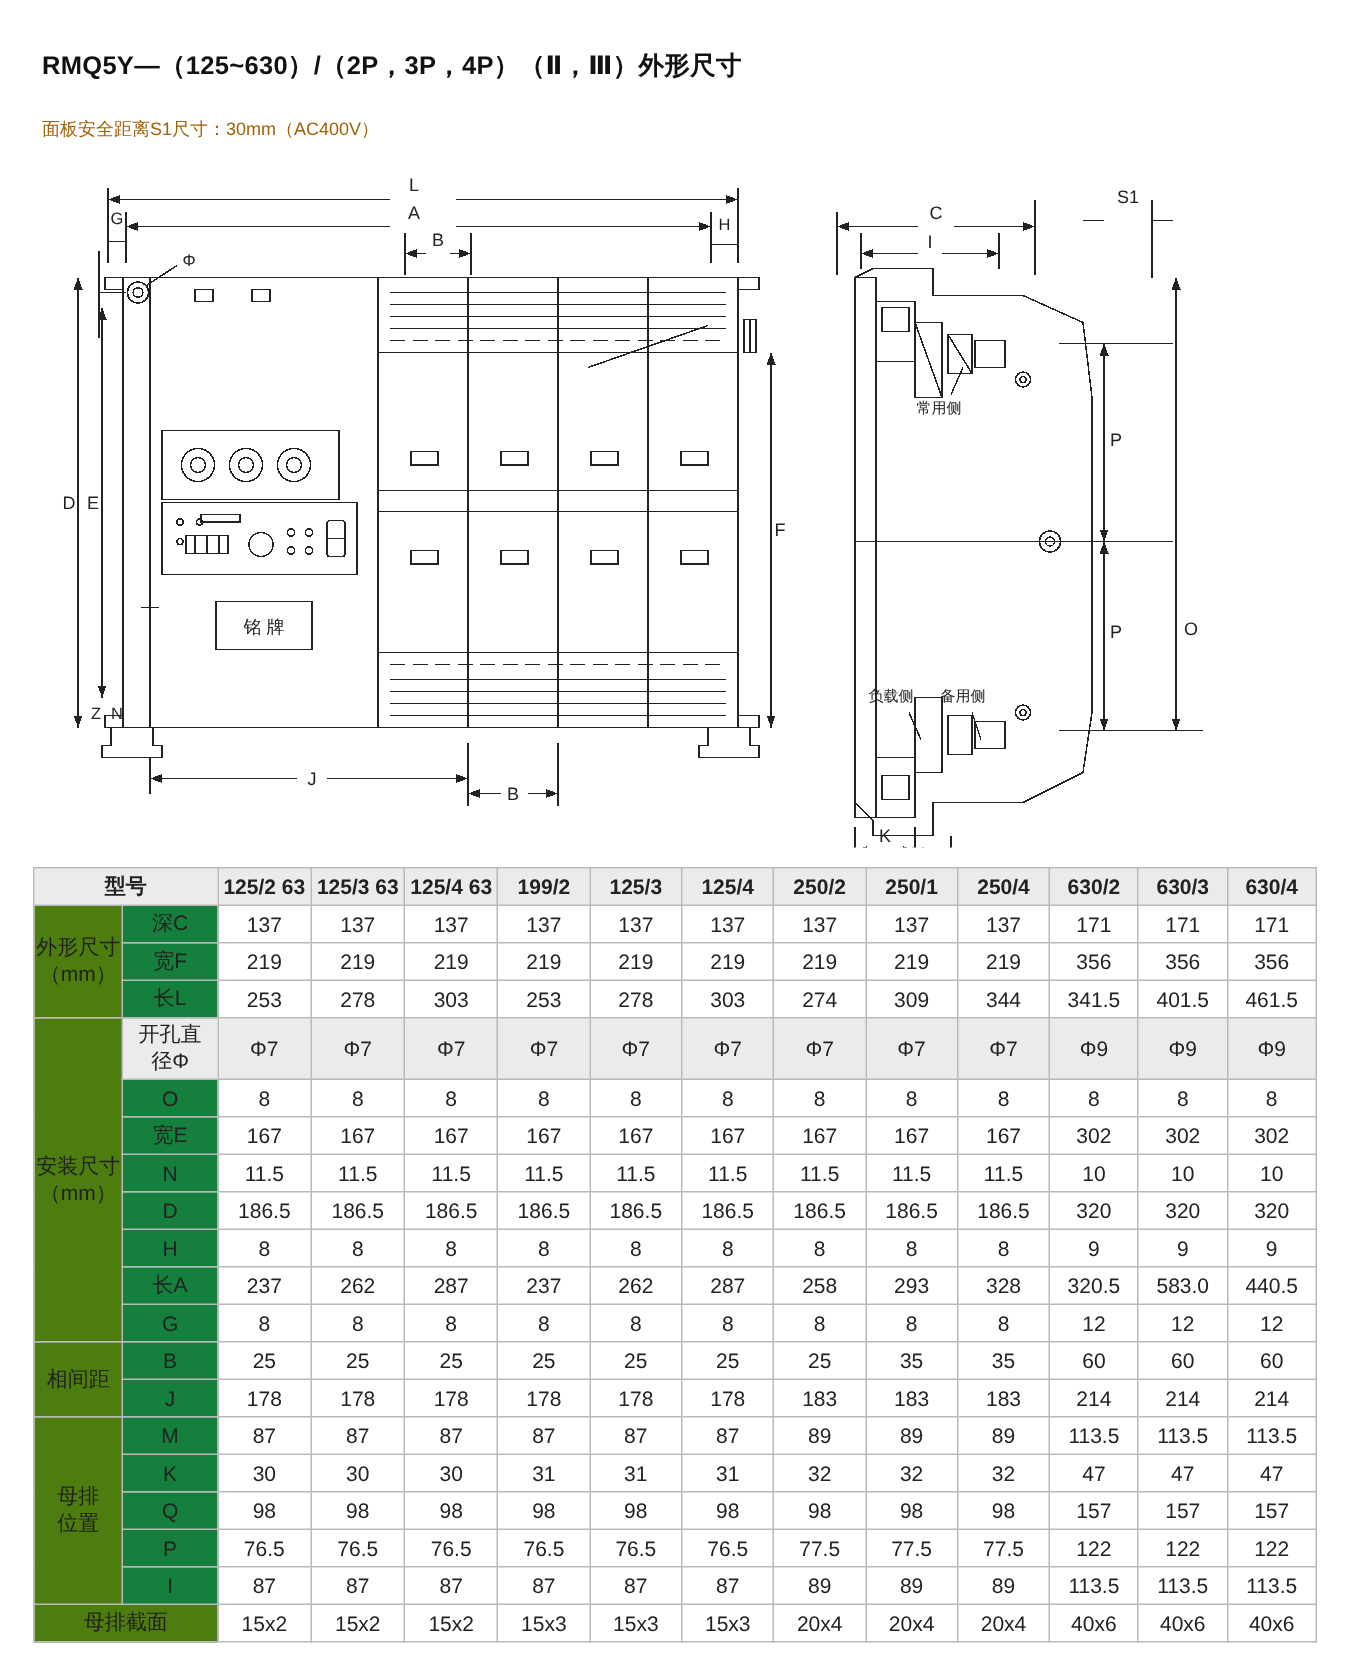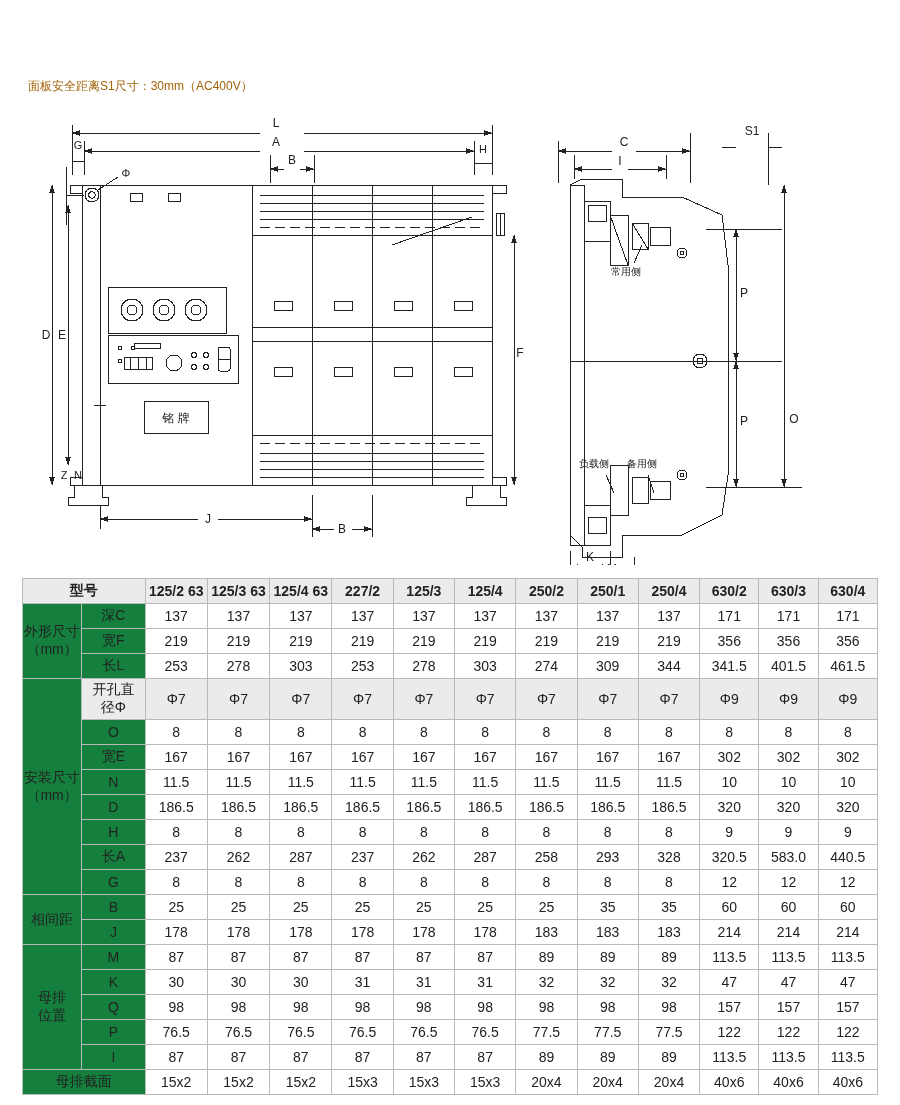--- a/index.html
+++ b/index.html
@@ -25,29 +25,30 @@
   table.spec{
     border-collapse:collapse;width:856px;table-layout:fixed;
     font-size:14px;color:#222;
   }
   table.spec td,table.spec th{
     border:1px solid #b9b9b9;text-align:center;vertical-align:middle;
     padding:2px 1px;font-weight:normal;height:20px;
   }
   table.spec .hdr{background:#ebebeb;font-weight:bold;}
   table.spec .rowhdr{background:#15803d;}
-  table.spec .grp{background:#15803d;}
+  table.spec .grp{background:#4d7c0f;}
   table.spec .shade{background:#ebebeb;}
   table.spec td.tall{height:30px;}
 </style>
 </head>
 <body>
 
 <div class="page">
 
+  <div class="title">RMQ5Y—（125~630）/（2P，3P，4P）（Ⅱ，Ⅲ）外形尺寸</div>
   <div class="subtitle">面板安全距离S1尺寸：30mm（AC400V）</div>
 
   <div class="drawing">
     <svg width="856" height="460" viewBox="0 0 856 460" xmlns="http://www.w3.org/2000/svg">
       <g fill="none" stroke="#222" stroke-width="1" shape-rendering="crispEdges">
 
         <line x1="50" y1="20" x2="50" y2="70"></line>
         <line x1="470" y1="20" x2="470" y2="70"></line>
         <line x1="50" y1="28" x2="238" y2="28"></line>
         <line x1="282" y1="28" x2="470" y2="28"></line>
@@ -314,21 +315,21 @@
         <col style="width:58px">
           <col style="width:58px">
           <col style="width:58px">
       </colgroup>
       <tbody id="tbody">
           <tr>
             <td class="hdr" colspan="2">型号</td>
             <td class="hdr">125/2 63</td>
             <td class="hdr">125/3 63</td>
             <td class="hdr">125/4 63</td>
-            <td class="hdr">227/2</td>
+            <td class="hdr">199/2</td>
             <td class="hdr">125/3</td>
             <td class="hdr">125/4</td>
             <td class="hdr">250/2</td>
             <td class="hdr">250/1</td>
             <td class="hdr">250/4</td>
             <td class="hdr">630/2</td>
             <td class="hdr">630/3</td>
             <td class="hdr">630/4</td>
           </tr>
           <tr>

